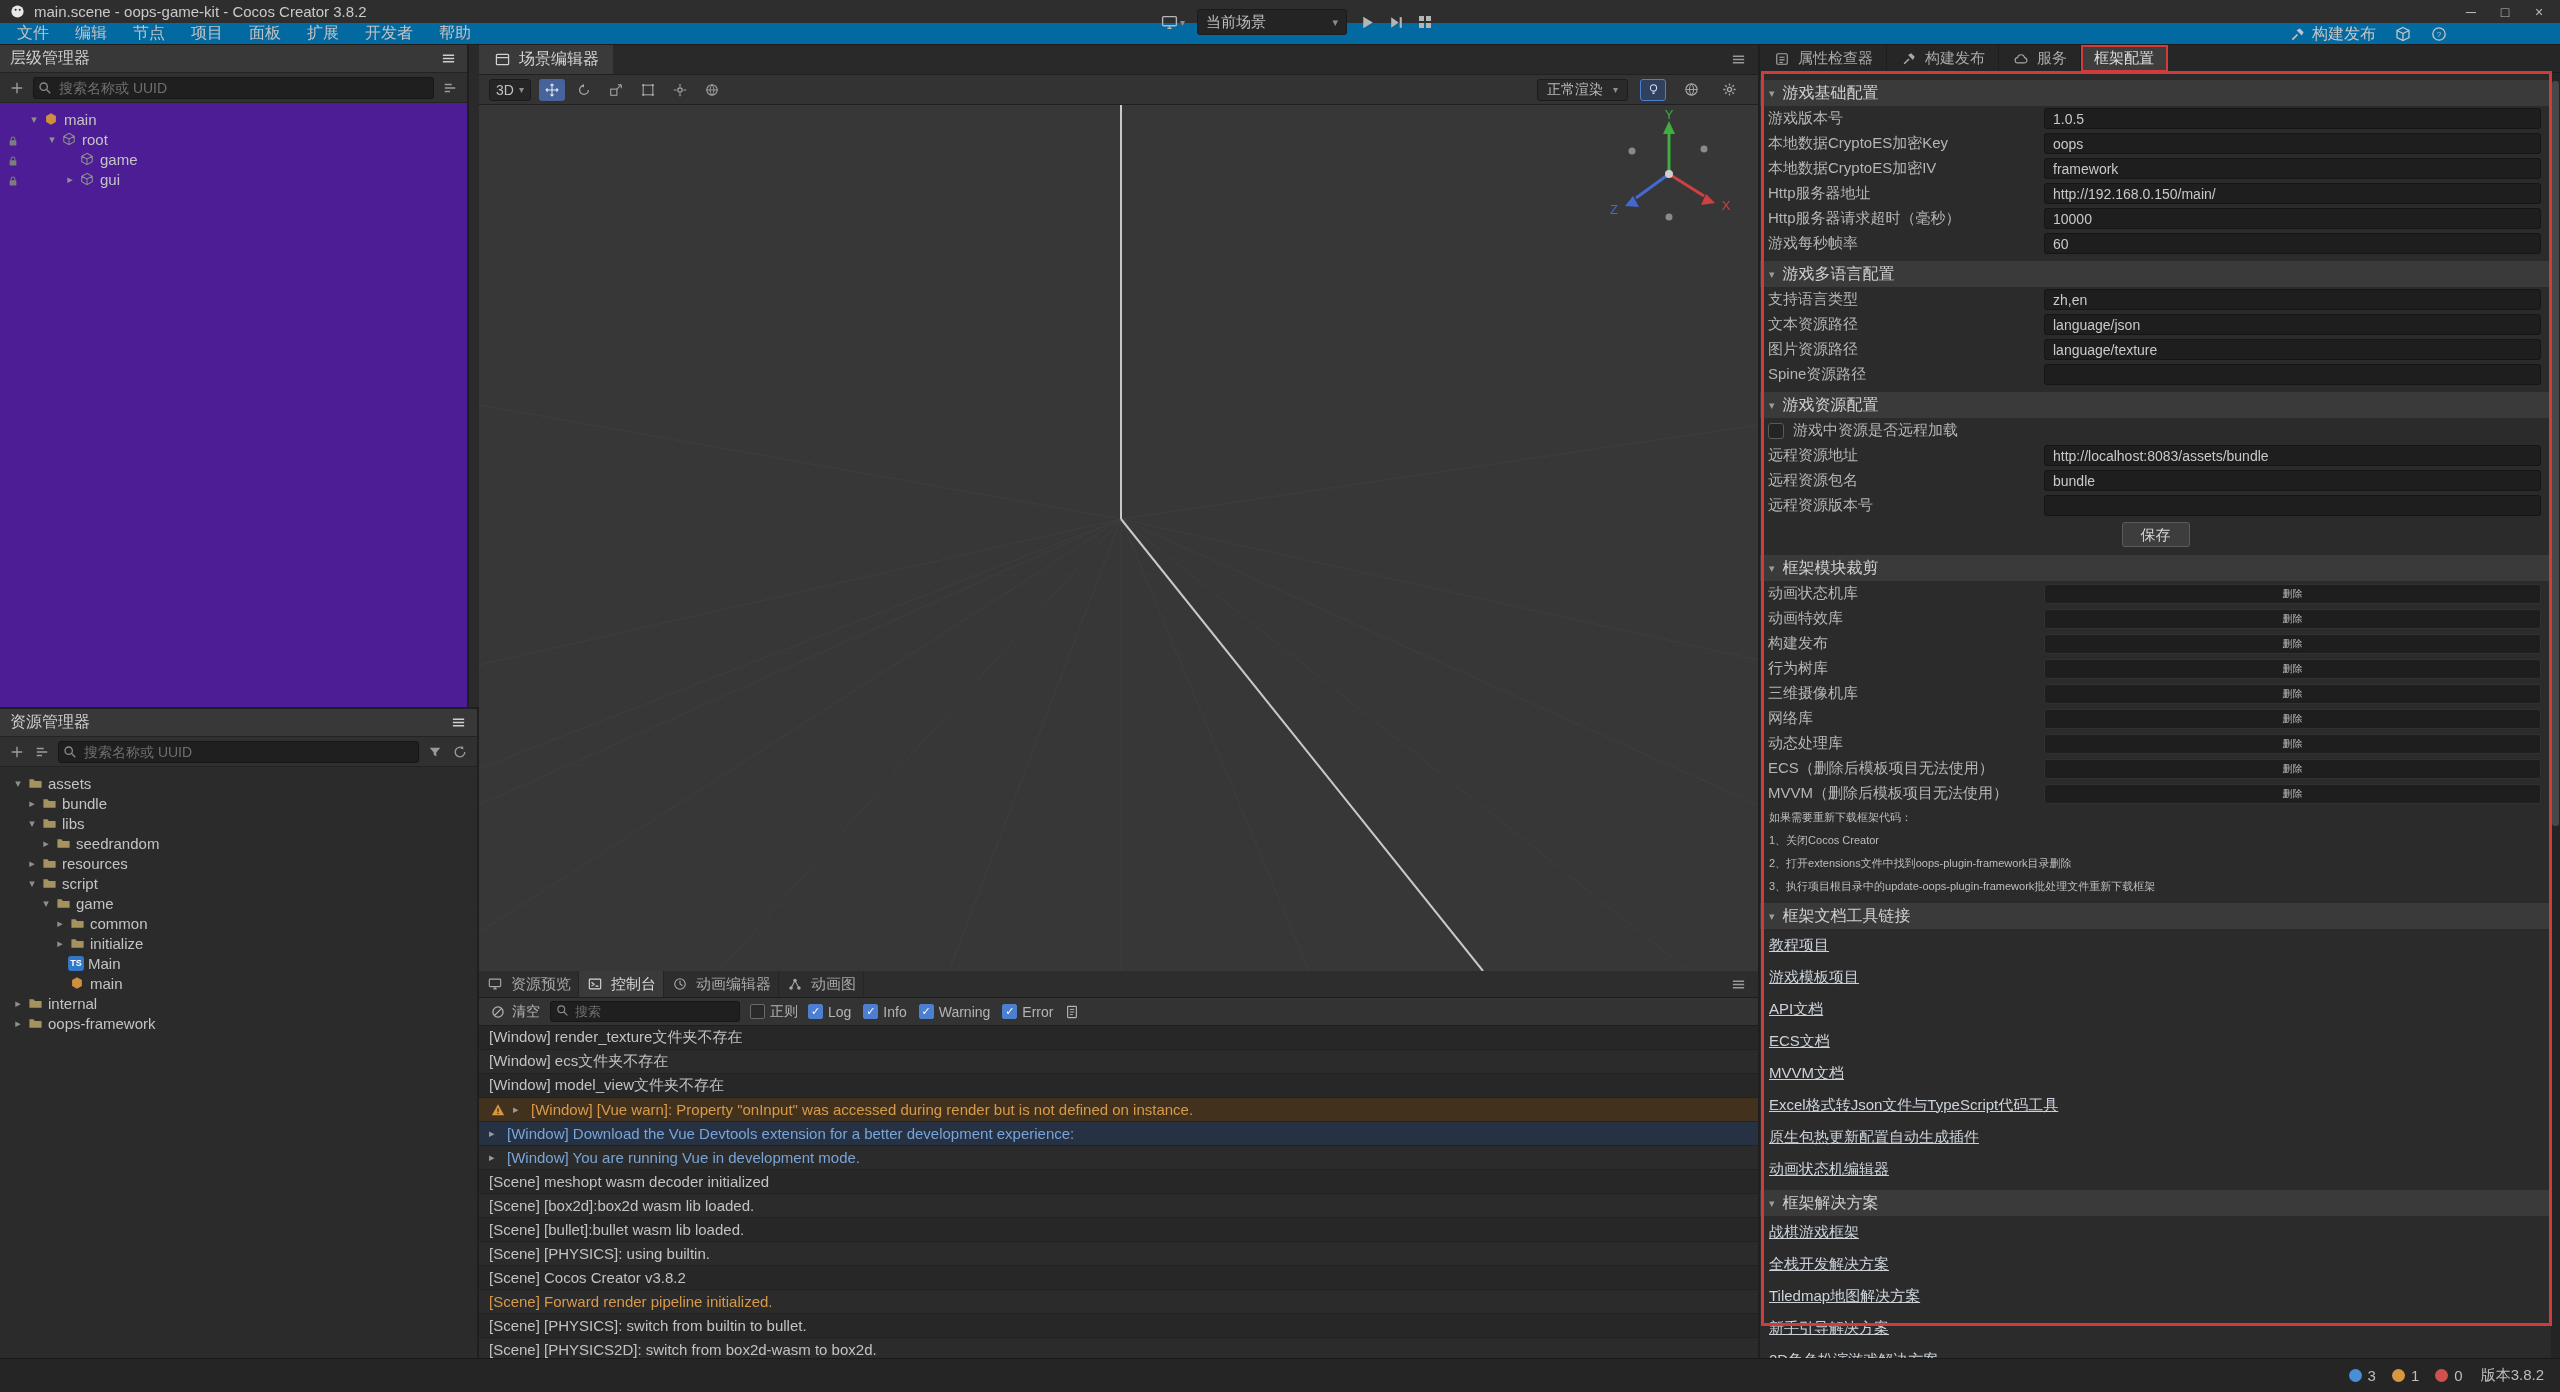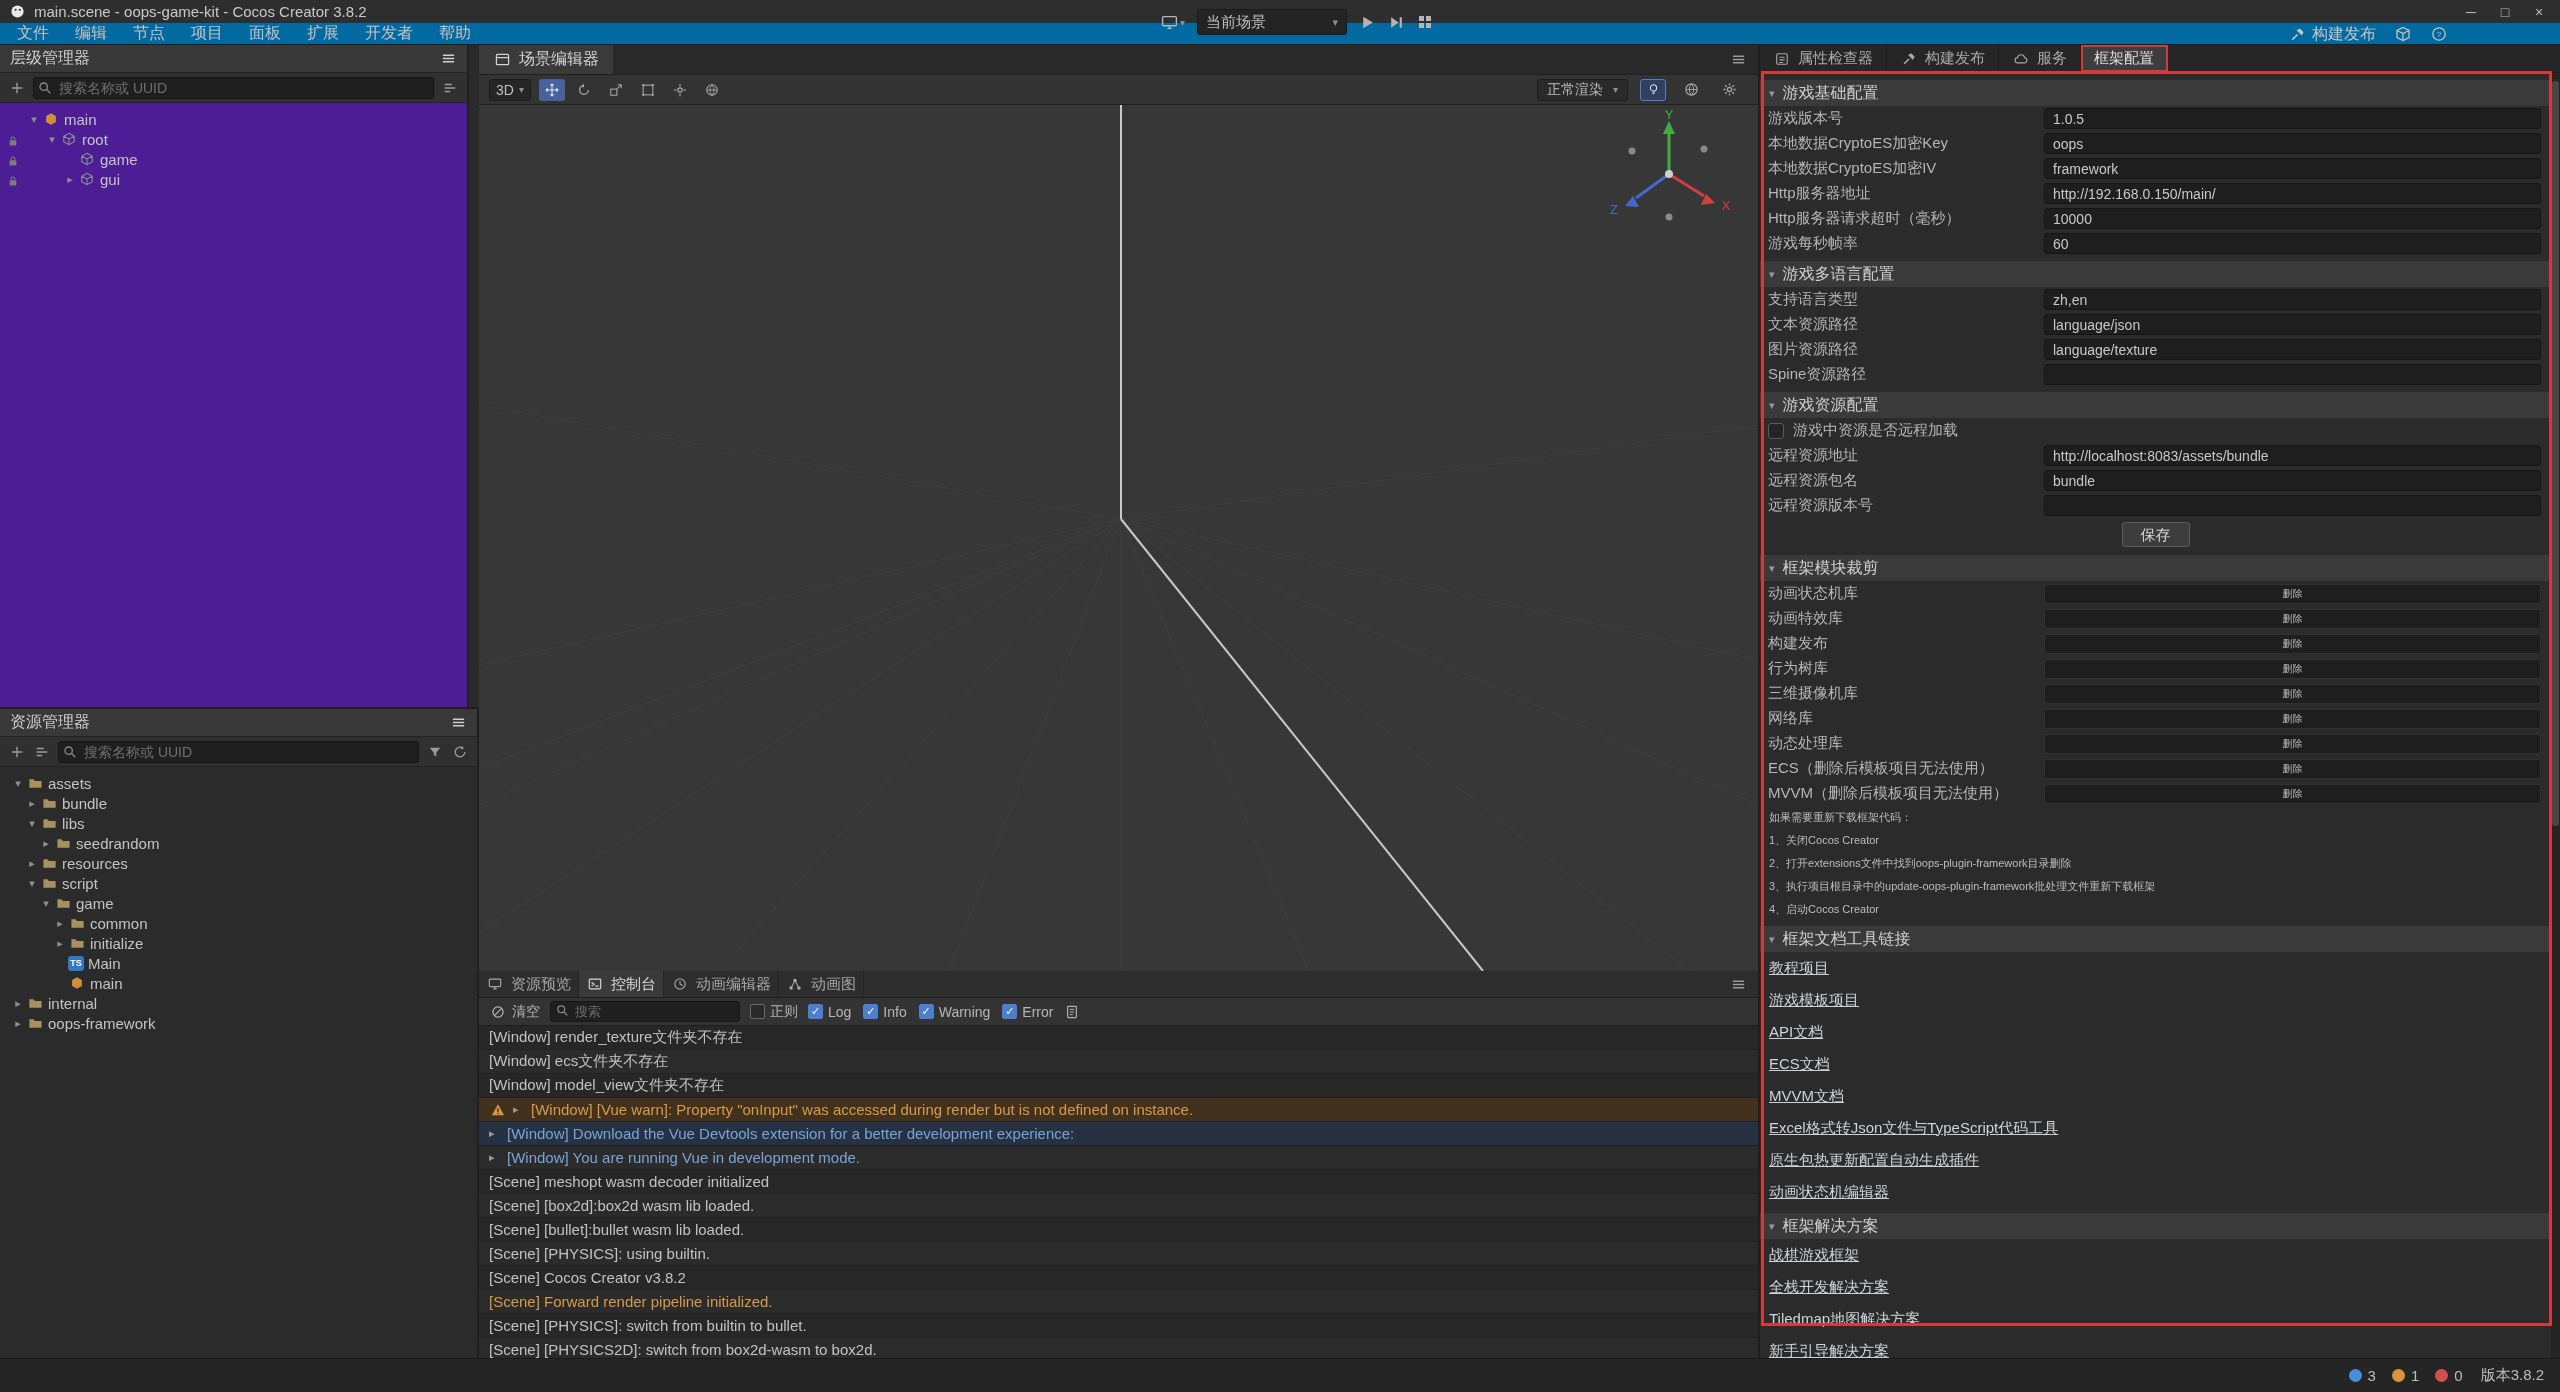--- a/index.html
+++ b/index.html
@@ -848,21 +848,20 @@
           <span class="del-btn">删除</span>
         </div>
         <div class="irow">
           <span class="lbl">MVVM（删除后模板项目无法使用）</span>
           <span class="del-btn">删除</span>
         </div>
         <div class="txt-row">如果需要重新下载框架代码：</div>
         <div class="txt-row">1、关闭Cocos Creator</div>
         <div class="txt-row">2、打开extensions文件中找到oops-plugin-framework目录删除</div>
         <div class="txt-row">3、执行项目根目录中的update-oops-plugin-framework批处理文件重新下载框架</div>
-        <div class="txt-row">4、启动Cocos Creator</div>
         <div class="sec-h">
           <span class="chevd">▾</span>
           <span>框架文档工具链接</span>
         </div>
         <div class="link-row">
           <span class="link">教程项目</span>
         </div>
         <div class="link-row">
           <span class="link">游戏模板项目</span>
         </div>

